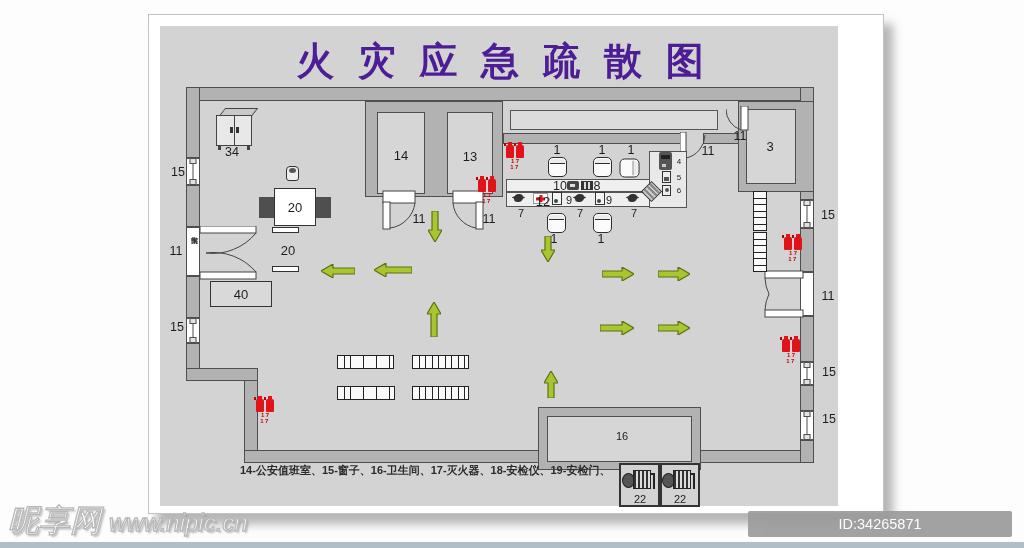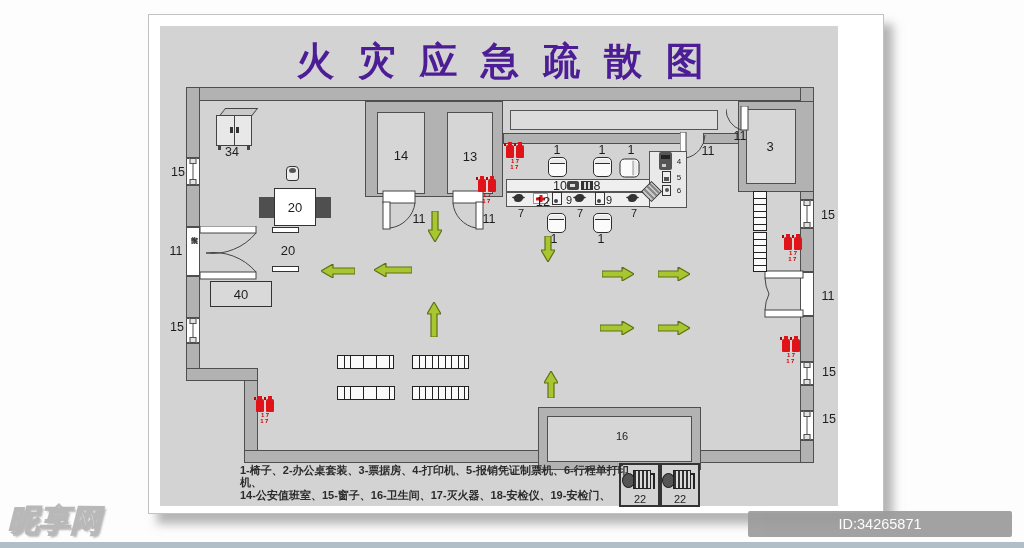--- a/index.html
+++ b/index.html
@@ -82,21 +82,21 @@
   .ic-pump::before{content:"";position:absolute;left:0;top:6px;width:11px;height:13px;background:#555;border-radius:50%;border:1px solid #222}
   .ic-pump::after{content:"";position:absolute;left:11px;top:3px;width:16px;height:17px;border:1px solid #222;background:repeating-linear-gradient(90deg,#333 0 2px,#ddd 2px 4px)}
   .pump-pipe{position:absolute;right:0;top:6px;width:5px;height:16px;border-right:2px solid #222;border-top:2px solid #222}
 
   
   .legend{position:absolute;left:240px;top:464px;width:392px;font-size:11px;font-weight:bold;
           color:#2b2b2b;line-height:12.4px;letter-spacing:0}
 
   
   .watermark{position:absolute;left:8px;top:500px;display:flex;align-items:baseline;gap:8px;
-             font-style:italic;font-weight:bold;color:#fff;-webkit-text-stroke:1.3px #b8b8b8;
+             font-style:italic;font-weight:normal;color:#fff;-webkit-text-stroke:1.3px #b8b8b8;
              text-shadow:2px 2px 2px rgba(150,150,150,.7)}
   .wm-cn{font-size:31px}
   .wm-url{font-size:24px}
   .idbar{position:absolute;left:748px;top:511px;width:264px;height:26px;background:#9b9b9b;opacity:.92;
          color:#fff;font-size:14.5px;text-align:center;line-height:26px;border-radius:2px}
   .bottom-strip{position:absolute;left:0;top:542px;width:1024px;height:6px;background:#b0bfc7}
 </style>
 </head>
 <body>
 
@@ -314,22 +314,22 @@
       <div class="lbl" style="left: 521px; top: 213px; font-size: 11px;">7</div>
       <div class="lbl" style="left: 543px; top: 201px; font-size: 13px;">12</div>
       <div class="lbl" style="left: 580px; top: 213px; font-size: 11px;">7</div>
       <div class="lbl" style="left: 634px; top: 213px; font-size: 11px;">7</div>
       <div class="lbl" style="left: 679px; top: 162px; font-size: 8px;">4</div>
       <div class="lbl" style="left: 679px; top: 178px; font-size: 8px;">5</div>
       <div class="lbl" style="left: 679px; top: 191px; font-size: 8px;">6</div>
     </div>
 
   <div class="legend">
-    <div>1-椅子、2-办公桌套装、3-票据房、4-打印机、5-报销凭证制票机、6-行程单打印机、</div>
     <div>14-公安值班室、15-窗子、16-卫生间、17-灭火器、18-安检仪、19-安检门、</div>
   </div>
 
   <div class="watermark">
     <span class="wm-cn">昵享网</span>
+    <span class="wm-url">www.nipic.cn</span>
   </div>
   <div class="idbar">ID:34265871 NO:20240329101252856107</div>
   <div class="bottom-strip"></div>
 </div>
 
 </body></html>

